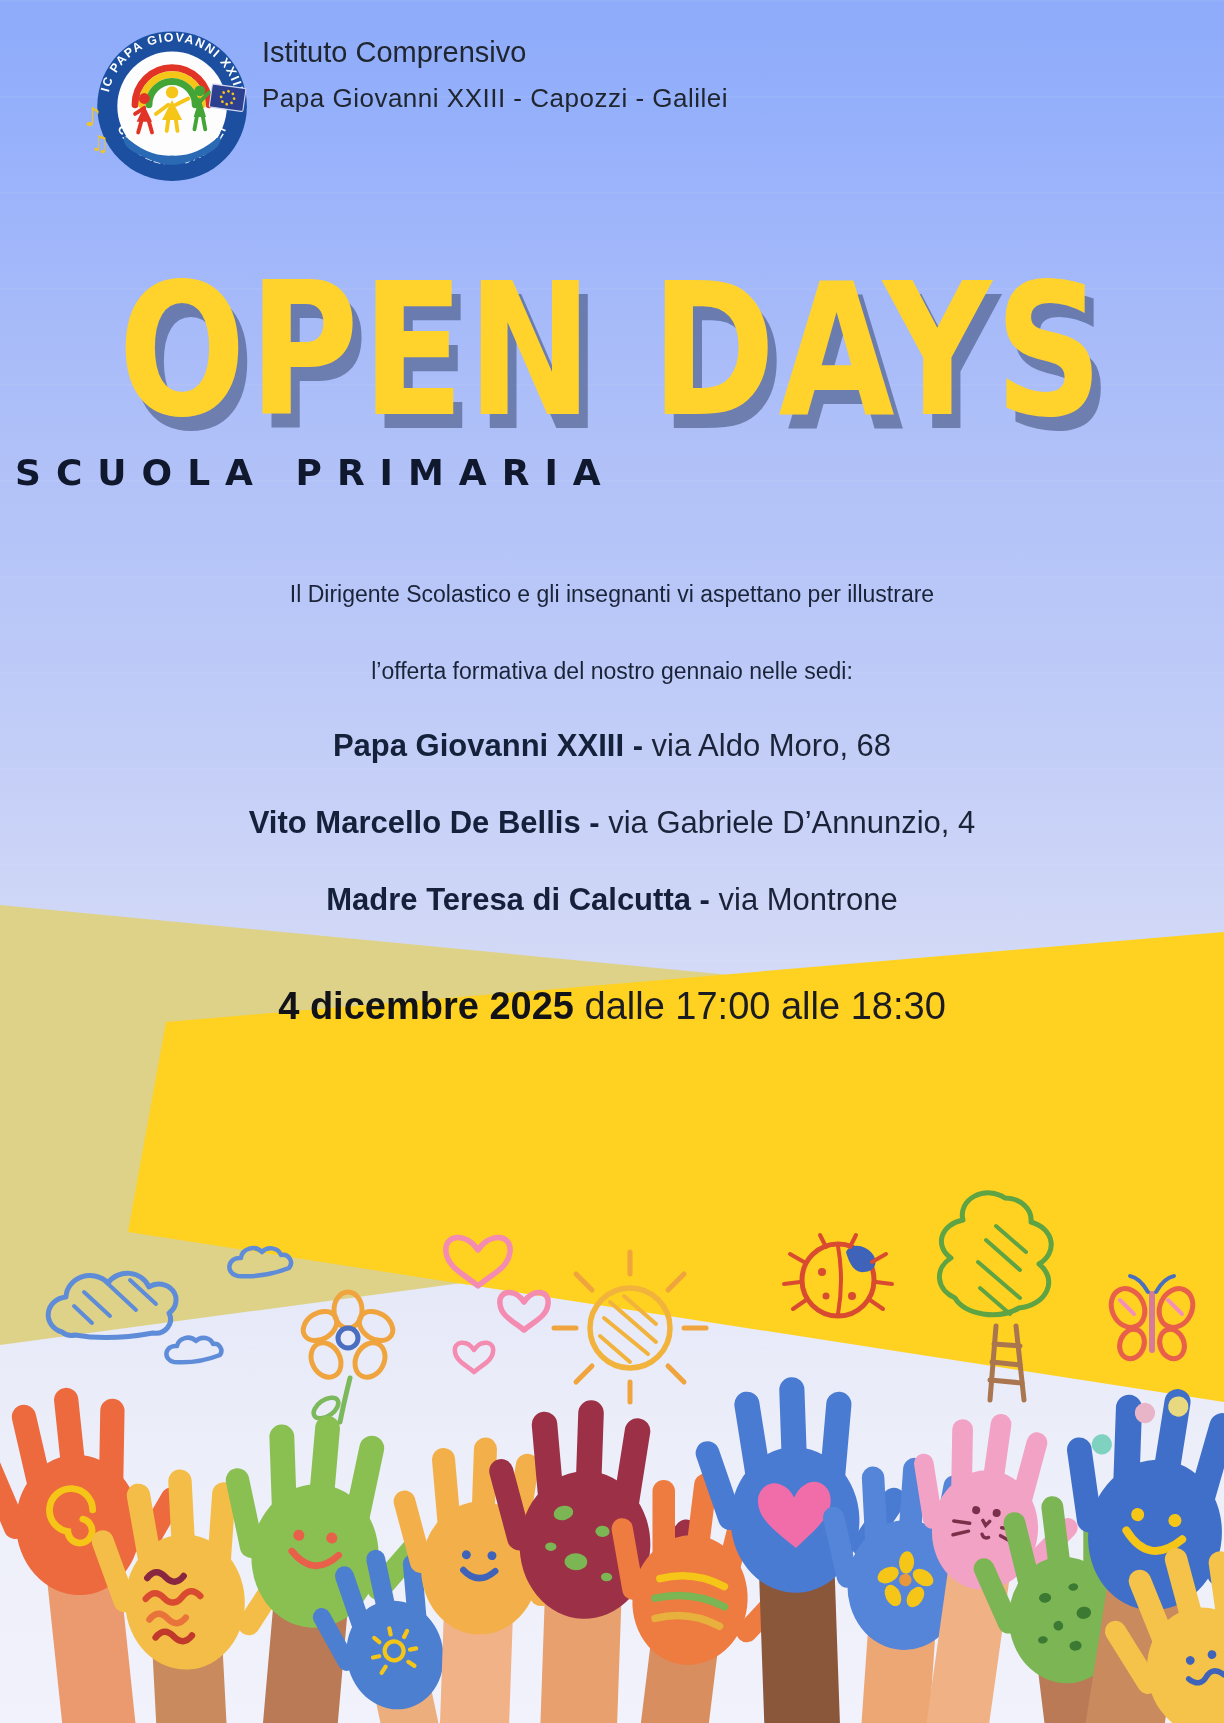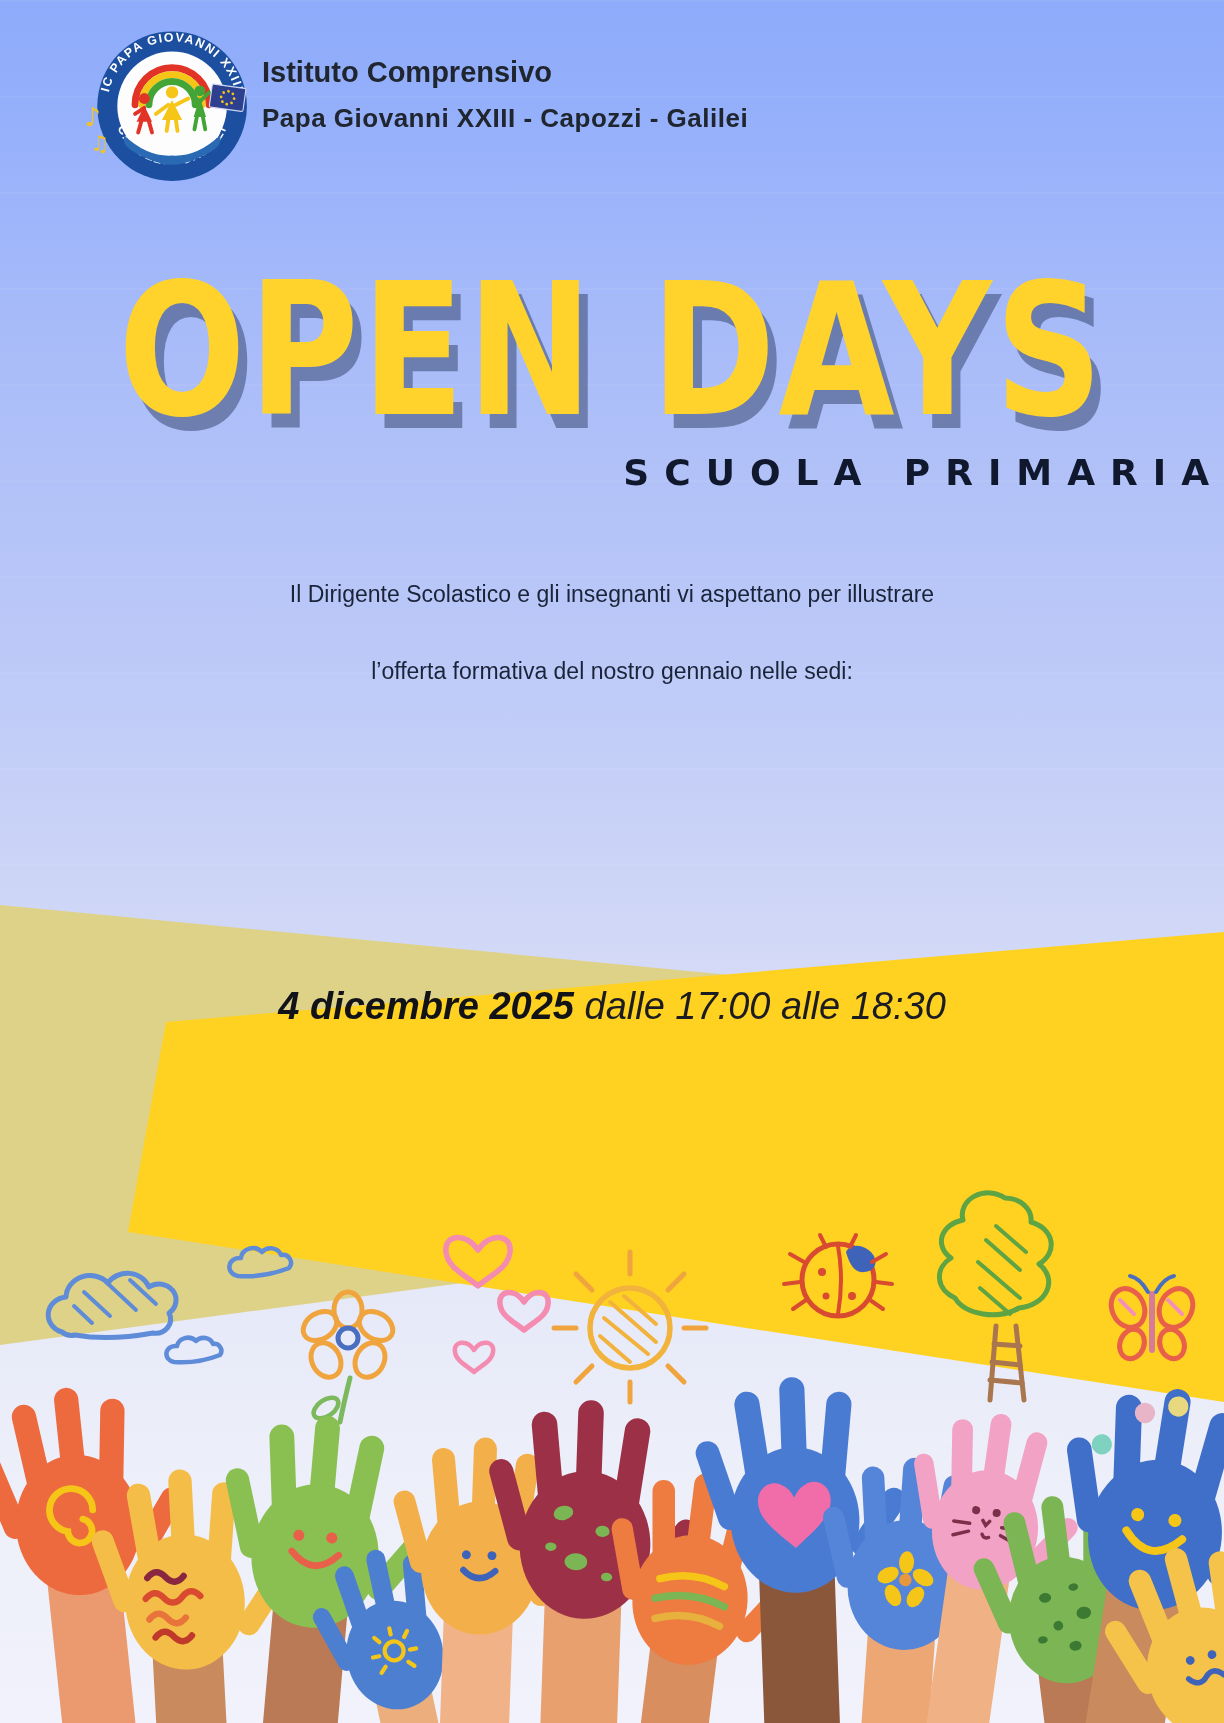--- a/index.html
+++ b/index.html
@@ -12,47 +12,47 @@
     background:linear-gradient(180deg,
       #8dabfa 0%, #97b1fb 8%, #a6baf9 18%, #b2c2f8 28%,
       #bcc9f8 38%, #c9d2f7 48%, #d8ddf6 60%, #e4e7f8 72%,
       #ecEEf9 84%, #f1f2fb 100%);
   }
   .bands{position:absolute;inset:0;z-index:0;
     background:repeating-linear-gradient(180deg, rgba(255,255,255,0.05) 0 2px, rgba(0,0,0,0) 2px 96px);}
   .art{position:absolute;inset:0;width:100%;height:100%;z-index:1;}
   .header{position:absolute;left:0;top:0;width:100%;z-index:3;}
   .logo{position:absolute;left:78px;top:24px;width:182px;height:166px;}
-  .school{position:absolute;left:262px;top:30px;color:#20262f;font-weight:bold;margin-top:20px;}
+  .school{position:absolute;left:262px;top:30px;color:#20262f;font-weight:normal;}
   .school .l1{font-size:29px;line-height:45px;}
   .school .l2{font-size:26px;line-height:46px;letter-spacing:.5px;}
   .school .l3{font-size:29px;line-height:46px;}
   .title{
     position:absolute;top:244px;left:0;width:100%;margin:0;
     text-align:center;z-index:3;
     font-family:"DejaVu Sans","Liberation Sans",sans-serif;
     font-size:150px;font-weight:800;letter-spacing:3px;
     color:#ffd32b;
     text-shadow:9px 12px 0 rgba(57,73,115,.55);
     transform:scaleY(1.22);transform-origin:50% 0;
   }
   .subtitle{
     position:absolute;top:452px;left:0;width:100%;margin:0;
-    text-align:right;z-index:3;
+    text-align:left;z-index:3;
     font-family:"DejaVu Sans","Liberation Sans",sans-serif;
     font-size:36px;font-weight:bold;letter-spacing:15px;padding-left:15px;box-sizing:border-box;
     color:#10182e;
   }
   .intro{position:absolute;top:556px;left:0;width:100%;text-align:center;z-index:3;
     font-size:23px;line-height:77px;color:#1a2338;}
   .venues{position:absolute;top:707px;left:0;width:100%;text-align:center;z-index:3;
     font-size:31px;line-height:77px;color:#1a2338;}
   .venues .vname{font-weight:bold;color:#15203a;}
   .schedule{position:absolute;top:968px;left:0;width:100%;text-align:center;z-index:3;
-    font-size:38px;line-height:77px;color:#1b1c22;font-style:italic;}
+    font-size:38px;line-height:77px;color:#1b1c22;}
   .schedule .date{font-weight:bold;color:#121318;}
 </style>
 </head>
 <body>
 
 <div class="poster">
   <div class="bands"></div>
 
   <svg class="art" viewBox="0 0 1224 1723" preserveAspectRatio="none">
     <defs>
@@ -361,17 +361,22 @@
   </header>
 
   <h1 class="title">OPEN DAYS</h1>
   <h2 class="subtitle">SCUOLA PRIMARIA</h2>
 
   <div class="intro">
     <div>Il Dirigente Scolastico e gli insegnanti vi aspettano per illustrare</div>
     <div>l’offerta formativa del nostro gennaio nelle sedi:</div>
   </div>
 
+  <div class="venues">
+    <div><span class="vname">Papa Giovanni XXIII -</span><span> via Aldo Moro, 68</span></div>
+    <div><span class="vname">Vito Marcello De Bellis -</span><span> via Gabriele D’Annunzio, 4</span></div>
+    <div><span class="vname">Madre Teresa di Calcutta -</span><span> via Montrone</span></div>
+  </div>
 
   <div class="schedule">
     <div><span class="date">4 dicembre 2025</span><span> dalle 17:00 alle 18:30</span></div>
   </div>
 </div>
 
 </body></html>

